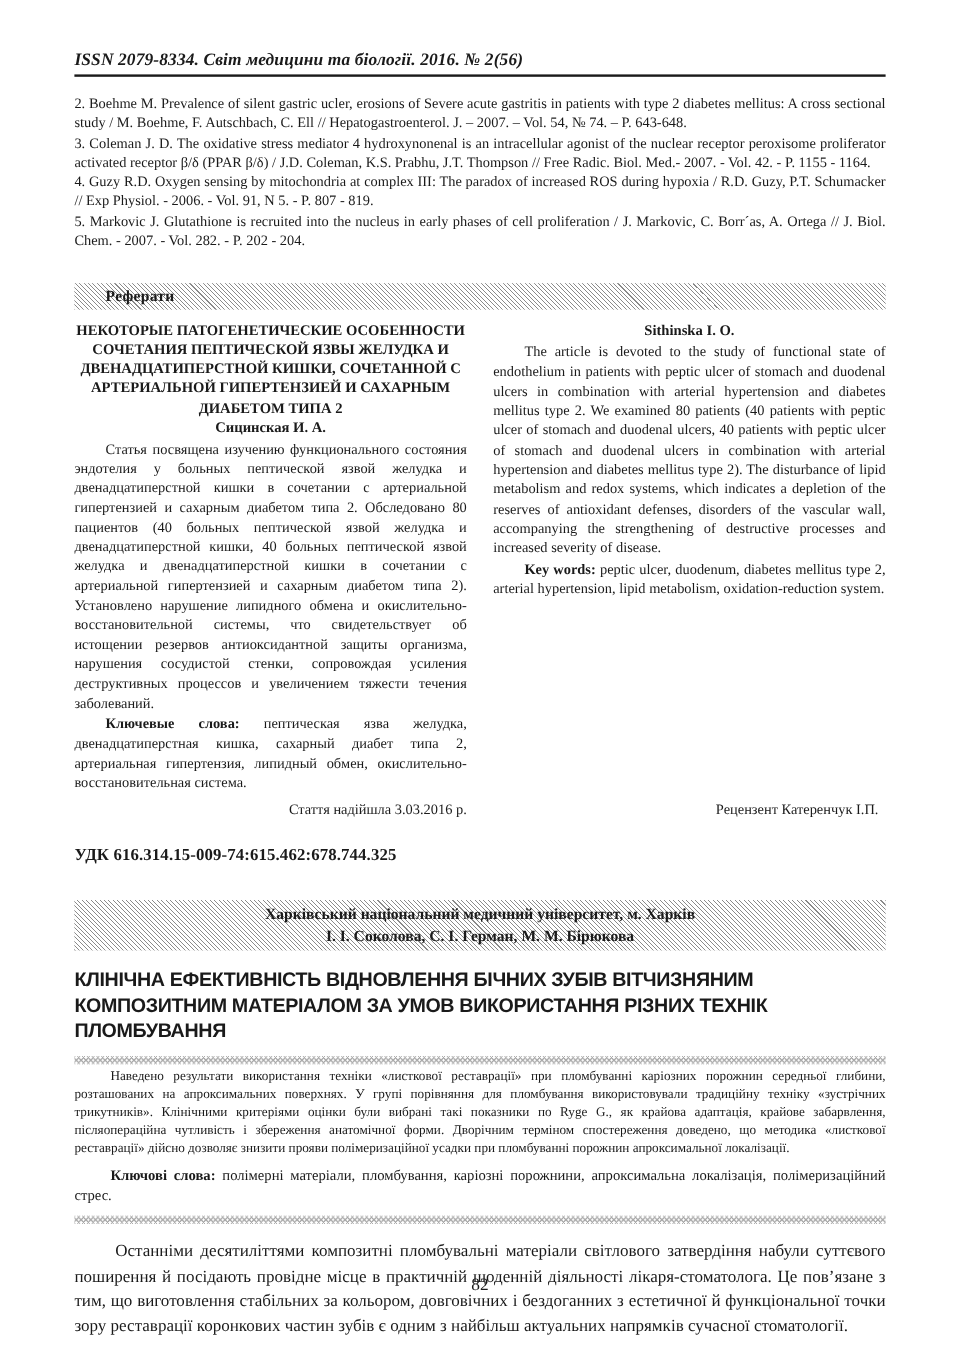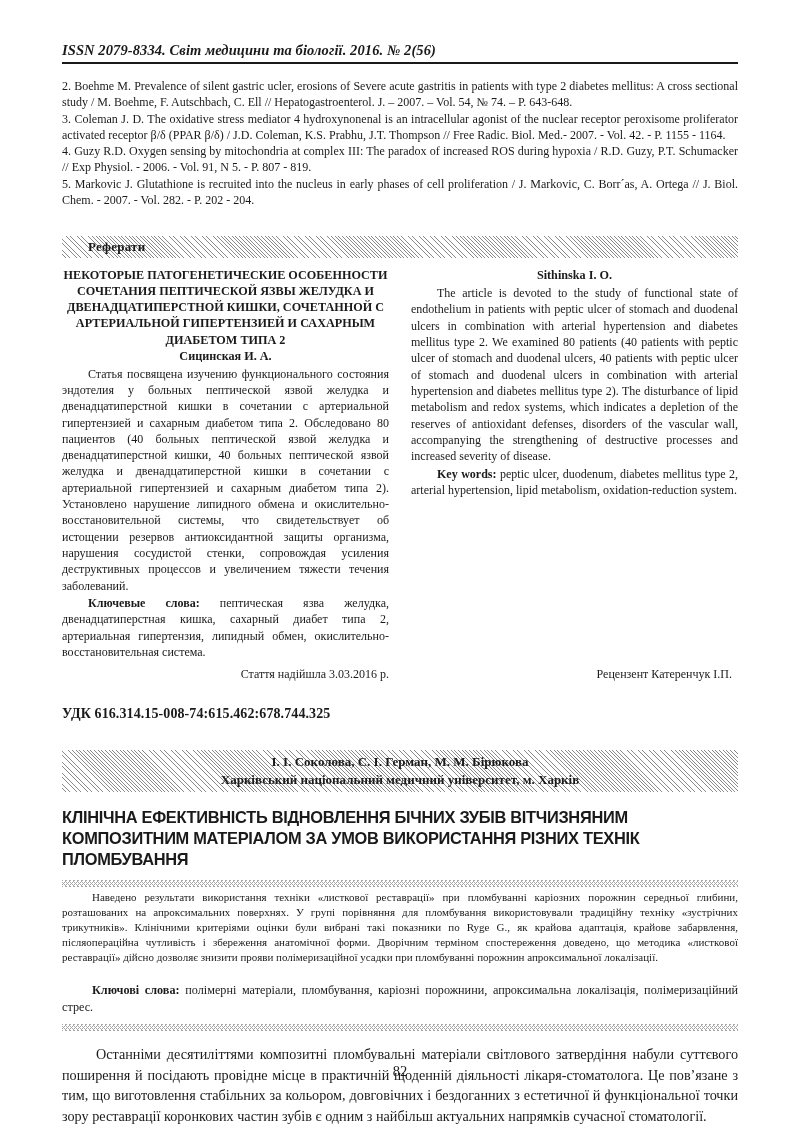--- a/index.html
+++ b/index.html
@@ -156,21 +156,21 @@
     font-size: 11px;
     line-height: 1.37;
     text-align: justify;
     text-indent: 30px;
   }
   .uk-kw {
     font-size: 12.2px;
     line-height: 1.37;
     text-align: justify;
     text-indent: 30px;
-    margin-top: 17px;
+    margin-top: 6px;
   }
   .uk-kw b { font-weight: bold; }
   .funding {
     font-style: italic;
     font-size: 12.2px;
     line-height: 1.38;
     text-align: justify;
     text-indent: 30px;
     margin-top: 13px;
   }
@@ -229,25 +229,25 @@
         <div class="abs-kw"><b>Key words:</b> <span>peptic ulcer, duodenum, diabetes mellitus type 2, arterial hypertension, lipid metabolism, oxidation-reduction system.</span></div>
       </div>
 
     </div>
 
     <div class="foot-row">
       <div class="foot-left">Стаття надійшла 3.03.2016 р.</div>
       <div class="foot-right">Рецензент Катеренчук І.П.</div>
     </div>
 
-    <div class="udc">УДК 616.314.15-008-74:615.462:678.744.325</div>
+    <div class="udc">УДК 616.314.15-009-74:615.462:678.744.325</div>
 
     <div class="banner">
+      <div class="banner-authors">Харківський національний медичний університет, м. Харків</div>
       <div class="banner-authors">І. І. Соколова, С. І. Герман, М. М. Бірюкова</div>
-      <div class="banner-authors">Харківський національний медичний університет, м. Харків</div>
     </div>
 
     <div class="art-title">КЛІНІЧНА ЕФЕКТИВНІСТЬ ВІДНОВЛЕННЯ БІЧНИХ ЗУБІВ ВІТЧИЗНЯНИМ КОМПОЗИТНИМ МАТЕРІАЛОМ ЗА УМОВ ВИКОРИСТАННЯ РІЗНИХ ТЕХНІК ПЛОМБУВАННЯ</div>
 
     <div class="zigzag"></div>
 
     <div class="uk-abs">Наведено результати використання техніки «листкової реставрації» при пломбуванні каріозних порожнин середньої глибини, розташованих на апроксимальних поверхнях. У групі порівняння для пломбування використовували традиційну техніку «зустрічних трикутників». Клінічними критеріями оцінки були вибрані такі показники по Ryge G., як крайова адаптація, крайове забарвлення, післяопераційна чутливість і збереження анатомічної форми. Дворічним терміном спостереження доведено, що методика «листкової реставрації» дійсно дозволяє знизити прояви полімеризаційної усадки при пломбуванні порожнин апроксимальної локалізації.</div>
     <div class="uk-kw"><b>Ключові слова:</b> <span>полімерні матеріали, пломбування, каріозні порожнини, апроксимальна локалізація, полімеризаційний стрес.</span></div>
 
     <div class="zigzag"></div>

